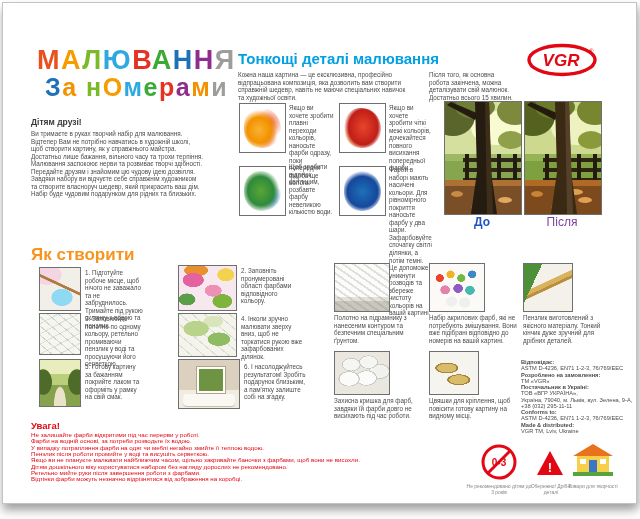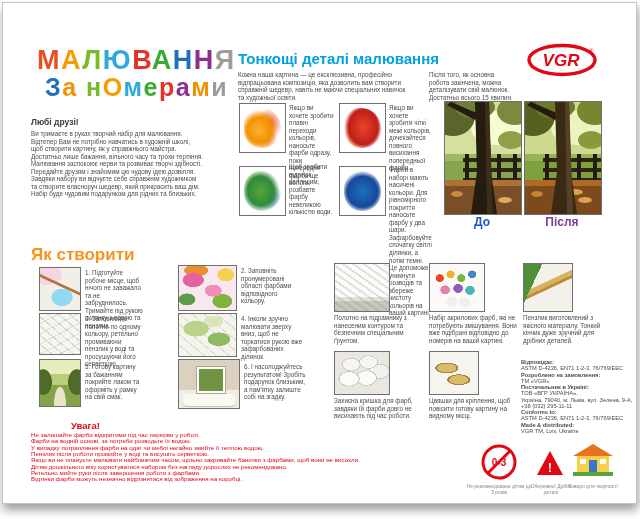--- a/index.html
+++ b/index.html
@@ -15,21 +15,21 @@
   .xxs{font-size:5.7px;line-height:1.1;color:#4c4c4c;}
   .lines div{white-space:nowrap;}
   .b{font-weight:bold;}
   .salut{font-size:8.5px;font-weight:bold;color:#3a3a3a;}
   .h-blue{font-size:15px;font-weight:bold;color:#00a0e3;}
   .h-orange{font-size:17px;font-weight:bold;color:#f7941d;}
   .h-green{font-size:15px;font-weight:bold;color:#8dc63f;}
   .h-red{font-size:9.5px;font-weight:bold;color:#e30613;}
   .warn-lines div{font-size:6.2px;line-height:1.02;color:#e30613;white-space:nowrap;}
   .lbl-before{font-size:12px;font-weight:bold;color:#1f53c5;text-align:center;}
-  .lbl-after{font-size:12px;font-weight:bold;color:#7d3f9e;text-align:center;}
+  .lbl-after{font-size:12px;font-weight:normal;color:#7d3f9e;text-align:center;}
   
   .frame-box{border:1px solid #6f6f6f;background:#fff;overflow:hidden;}
   .blob{position:absolute;left:4px;top:4px;right:4px;bottom:4px;border-radius:46% 54% 50% 48%;}
   .blob-soft{background:radial-gradient(70% 70% at 40% 55%,#f9b233 0%,#f39200 45%,rgba(243,146,0,0) 72%),
              radial-gradient(55% 55% at 68% 38%,#e8501e 0%,rgba(232,80,30,0) 70%),
              radial-gradient(50% 50% at 58% 72%,#e94e1b 0%,rgba(233,78,27,0) 65%),#fff;}
   .blob-sharp{background:radial-gradient(72% 80% at 52% 48%,#e8452c 0%,#c01e17 55%,rgba(192,30,23,0) 72%),
               radial-gradient(45% 50% at 30% 70%,#f3a22c 0%,rgba(243,162,44,0) 70%),#fff;}
   .blob-green{background:radial-gradient(70% 72% at 45% 50%,#58a636 0%,#2f8a3c 50%,rgba(47,138,60,0) 74%),
               radial-gradient(50% 50% at 70% 65%,#1d71b8 0%,rgba(29,113,184,0) 68%),
@@ -82,21 +82,21 @@
   .badge-cap{font-size:5px;line-height:1.15;text-align:center;color:#888;}
 </style>
 </head>
 <body>
 
 <div class="page">
 
   <div class="abs title-l1" style="left:34px;top:44px;"><span style="color: rgb(232, 80, 30);">М</span><span style="color: rgb(245, 156, 0);">А</span><span style="color: rgb(122, 185, 41);">Л</span><span style="color: rgb(46, 169, 224);">Ю</span><span style="color: rgb(228, 51, 36);">В</span><span style="color: rgb(58, 170, 53);">А</span><span style="color: rgb(29, 113, 184);">Н</span><span style="color: rgb(142, 45, 142);">Н</span><span style="color: rgb(157, 157, 156);">Я</span></div>
   <div class="abs title-l2" style="left:42px;top:72px;"><span style="color: rgb(29, 113, 184);">З</span><span style="color: rgb(243, 146, 0);">а</span><span>&nbsp;</span><span style="color: rgb(122, 185, 41);">н</span><span style="color: rgb(245, 156, 0);">О</span><span style="color: rgb(46, 169, 224);">м</span><span style="color: rgb(58, 170, 53);">е</span><span style="color: rgb(228, 51, 36);">р</span><span style="color: rgb(142, 45, 142);">а</span><span style="color: rgb(243, 146, 0);">м</span><span style="color: rgb(157, 157, 156);">и</span></div>
 
-  <div class="abs salut" style="left:28px;top:114px;">Любі друзі!</div>
+  <div class="abs salut" style="left:28px;top:114px;">Дітям друзі!</div>
   <div class="abs xs lines" style="left:28px;top:127px;width:210px;">
       <div>Ви тримаєте в руках творчий набір для малювання.</div>
       <div>Відтепер Вам не потрібно навчатись в художній школі,</div>
       <div>щоб створити картину, як у справжнього майстра.</div>
       <div>Достатньо лише бажання, вільного часу та трохи терпіння.</div>
       <div>Малювання заспокоює нерви та розвиває творчі здібності.</div>
       <div>Передайте друзям і знайомим цю чудову ідею дозвілля.</div>
       <div>Завдяки набору ви відчуєте себе справжнім художником</div>
       <div>та створите власноруч шедевр, який прикрасить ваш дім.</div>
       <div>Набір буде чудовим подарунком для рідних та близьких.</div>
@@ -243,21 +243,21 @@
       <div class="b">Постачальник в Україні:</div>
       <div>ТОВ «ВГР УКРАЇНА»,</div>
       <div>Україна, 79040, м. Львів, вул. Зелена, 9-А,</div>
       <div>+38 (032) 295-11-11</div>
       <div class="b">Conforms to:</div>
       <div>ASTM D-4236, EN71 1-2-3, 76/769/EEC</div>
       <div class="b">Made &amp; distributed:</div>
       <div>VGR TM, Lviv, Ukraine</div>
     </div>
 
-  <div class="abs h-red" style="left:28px;top:417px;margin-left:40px;">Увага!</div>
+  <div class="abs h-red" style="left:28px;top:417px;">Увага!</div>
   <div class="abs warn-lines lines" style="left:28px;top:429px;width:430px;">
       <div>Не залишайте фарби відкритими під час перерви у роботі.</div>
       <div>Фарби на водній основі, за потреби розводьте їх водою.</div>
       <div>У випадку потрапляння фарби на одяг чи меблі негайно змийте її теплою водою.</div>
       <div>Пензлик після роботи промийте у воді та висушіть серветкою.</div>
       <div>Якщо ви не плануєте малювати найближчим часом, щільно закривайте баночки з фарбами, щоб вони не висохли.</div>
       <div>Дітям дошкільного віку користуватися набором без нагляду дорослих не рекомендовано.</div>
       <div>Ретельно мийте руки після завершення роботи з фарбами.</div>
       <div>Відтінки фарби можуть незначно відрізнятися від зображення на коробці.</div>
     </div>

